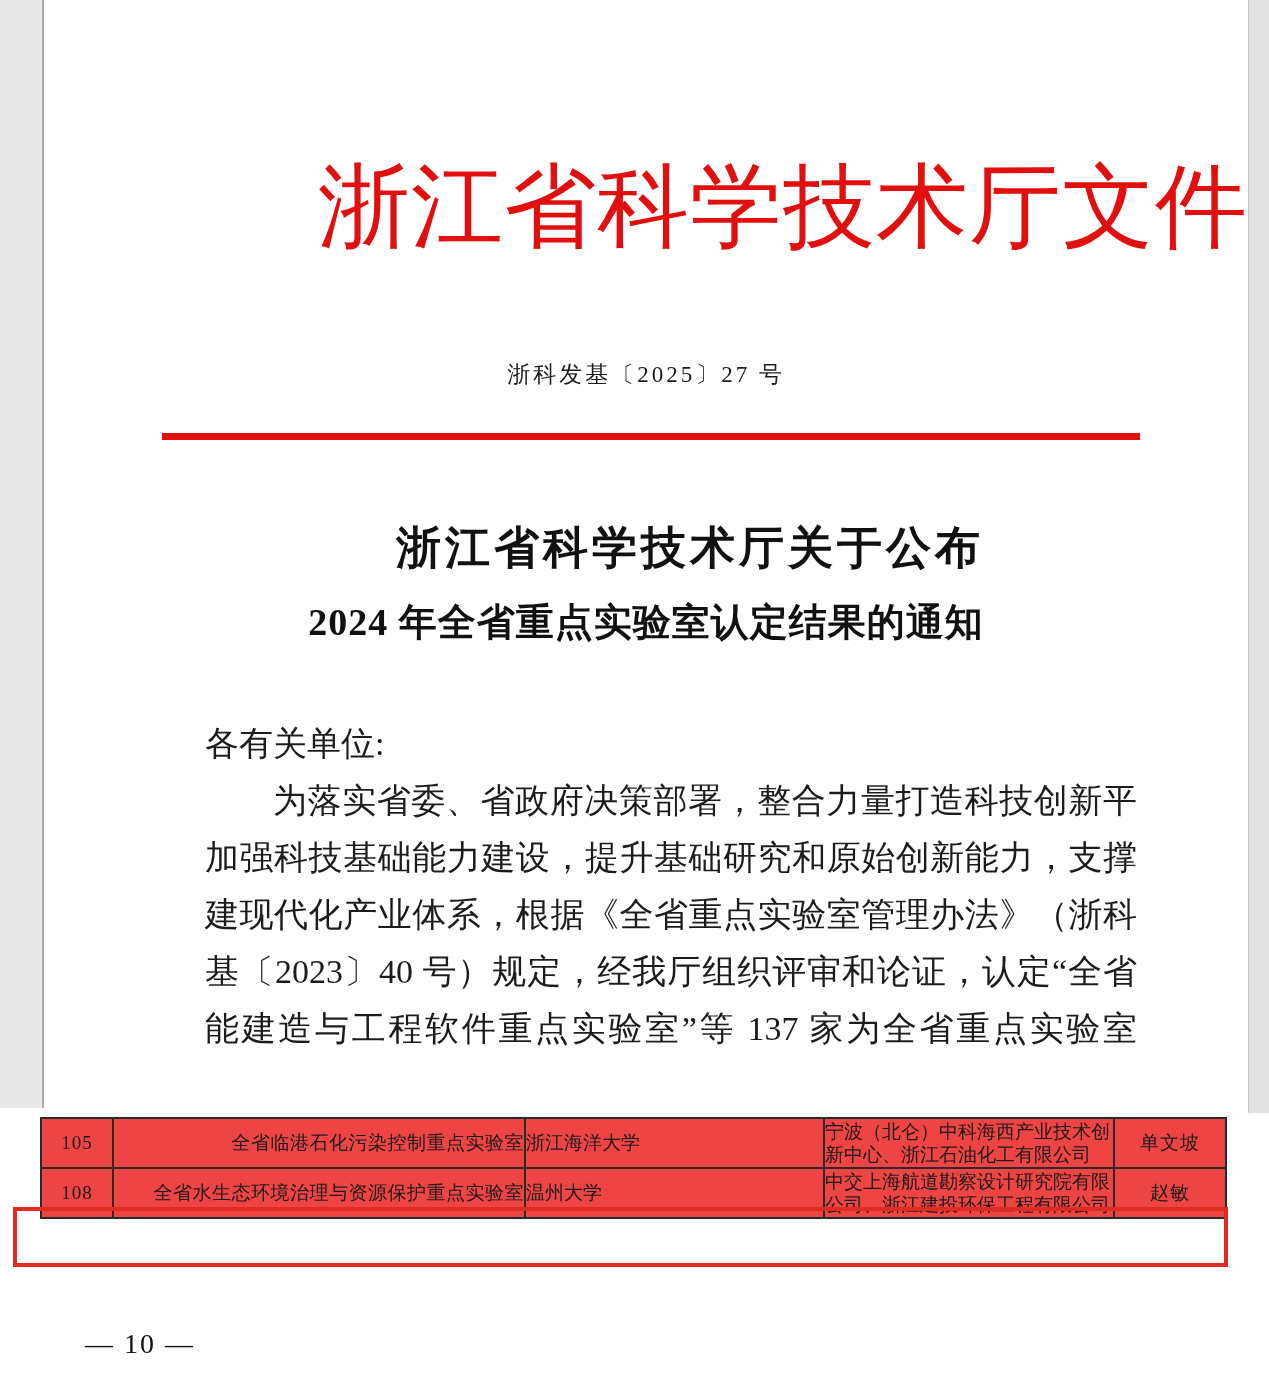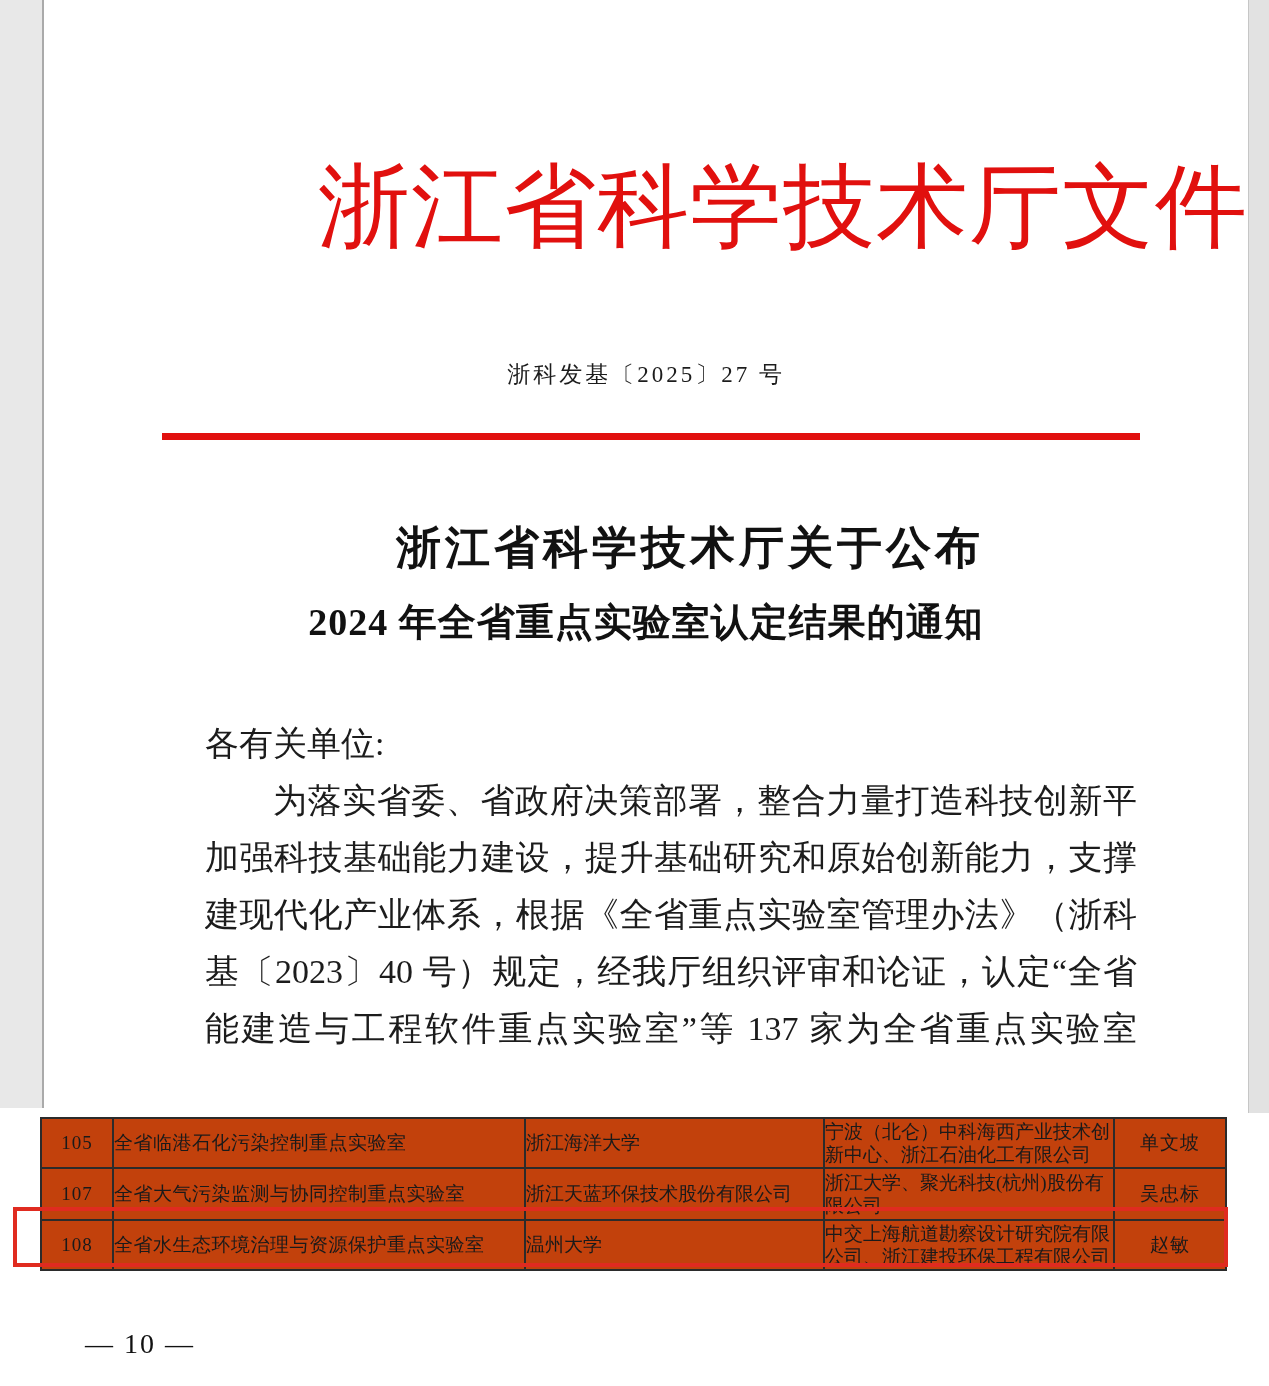--- a/index.html
+++ b/index.html
@@ -49,27 +49,27 @@
     white-space:normal;text-align:justify;text-align-last:justify;overflow:hidden;
   }
   .body-line.indent{
     padding-left:68px;
   }
   
   .table-wrap{
     position:absolute;left:40px;top:1117px;
   }
   table.results{
-    border-collapse:collapse;table-layout:fixed;width:1175px;background:#c2410c;
+    border-collapse:collapse;table-layout:fixed;width:1175px;background:#ef4444;
   }
   table.results td{
     border:2px solid #2b2b2b;padding:0;font-size:19px;color:#1a1a1a;overflow:hidden;
   }
   td.c-no{width:70px;text-align:center;letter-spacing:1px;}
-  td.c-lab{width:410px;padding-left:24px;letter-spacing:0.5px;white-space:nowrap;}
+  td.c-lab{width:410px;padding-left:24px;letter-spacing:0.5px;white-space:nowrap;text-align:right;}
   td.c-inst{width:297px;padding-left:14px;white-space:nowrap;}
   td.c-part{width:288px;padding:1px 6px 1px 10px;line-height:23px;}
   td.c-dir{width:110px;text-align:center;letter-spacing:1px;margin-top:42px;}
   tr.r1 td,tr.r2 td{height:48px;}
   tr.r3 td{height:50px;}
   tr.r4 td{height:48px;}
   .highlight-box{
     position:absolute;left:13px;top:1207px;width:1215px;height:60px;
     border:4px solid #e02b20;box-sizing:border-box;pointer-events:none;background:transparent;
   }
@@ -106,27 +106,20 @@
 <div class="table-wrap">
   <table class="results">
     <tbody>
         <tr class="r1">
       <td class="c-no">105</td>
       <td class="c-lab">全省临港石化污染控制重点实验室</td>
       <td class="c-inst">浙江海洋大学</td>
       <td class="c-part">宁波（北仑）中科海西产业技术创新中心、浙江石油化工有限公司</td>
       <td class="c-dir">单文坡</td>
     </tr>
-    <tr class="r3">
-      <td class="c-no">107</td>
-      <td class="c-lab">全省大气污染监测与协同控制重点实验室</td>
-      <td class="c-inst">浙江天蓝环保技术股份有限公司</td>
-      <td class="c-part">浙江大学、聚光科技(杭州)股份有限公司</td>
-      <td class="c-dir">吴忠标</td>
-    </tr>
     <tr class="r4">
       <td class="c-no">108</td>
       <td class="c-lab">全省水生态环境治理与资源保护重点实验室</td>
       <td class="c-inst">温州大学</td>
       <td class="c-part">中交上海航道勘察设计研究院有限公司、浙江建投环保工程有限公司</td>
       <td class="c-dir">赵敏</td>
     </tr>
   </tbody>
     </table>
 </div>

